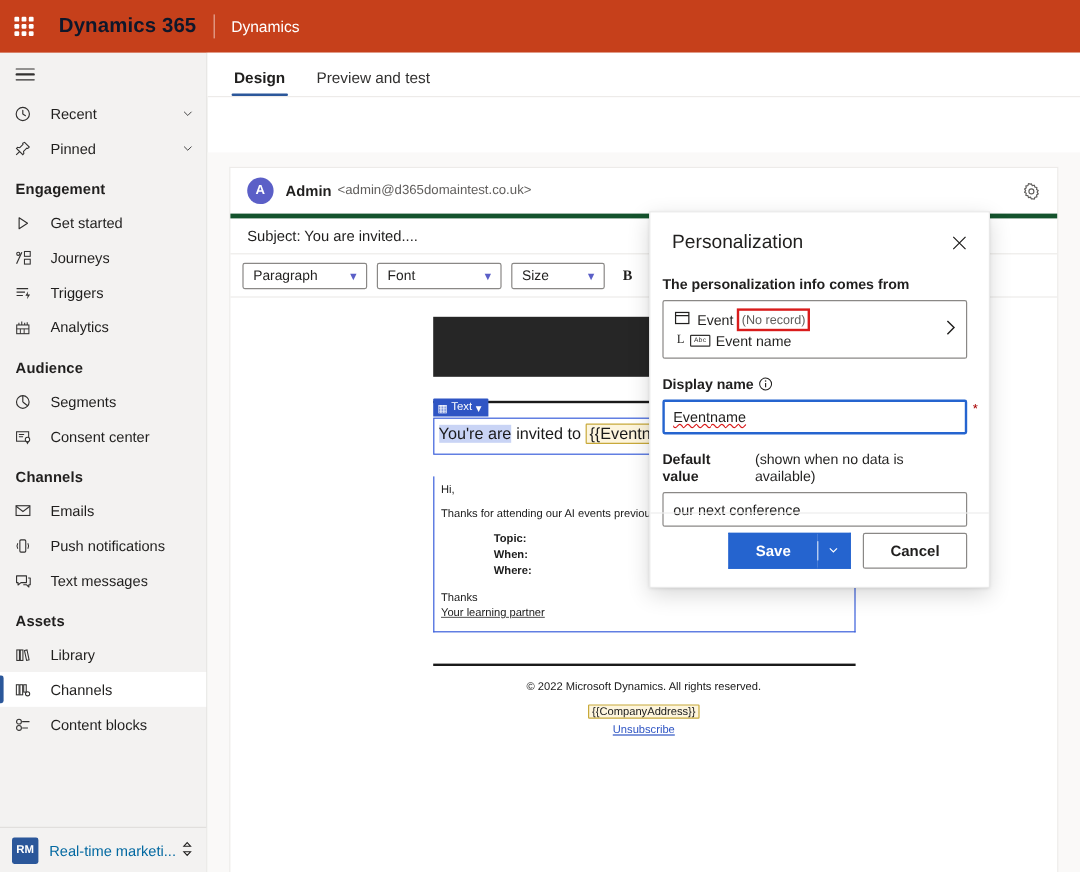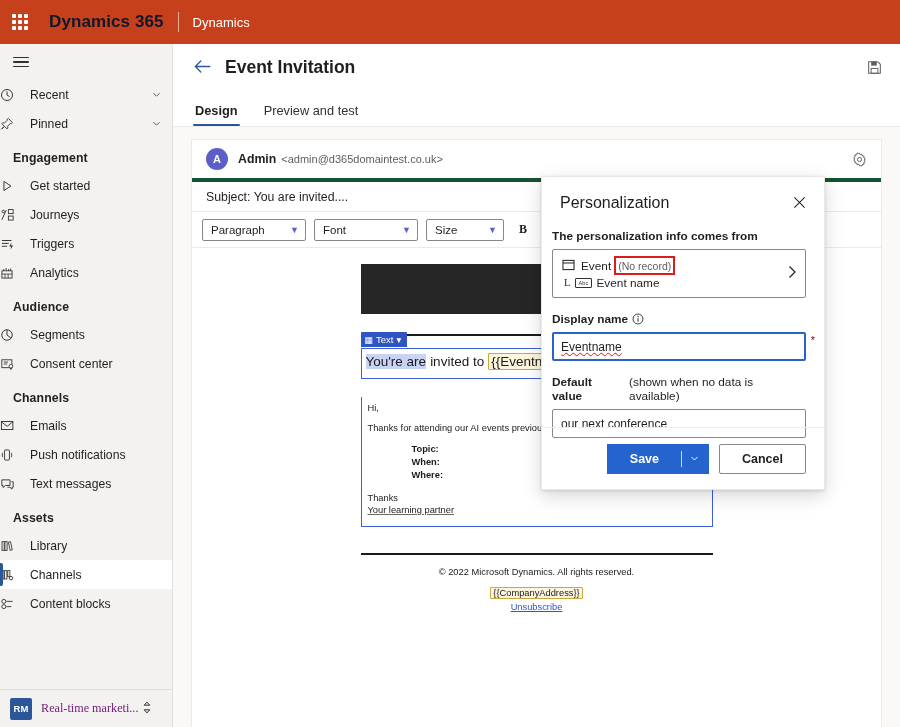--- a/index.html
+++ b/index.html
@@ -48,21 +48,21 @@
   }
   .hamburger {
     height: 36px; display:flex; align-items:center; padding-left:13px;
     cursor:pointer;
   }
   .hamburger .bars { width:16px; }
   .hamburger .bars i { display:block; height:1.5px; background:#323130; margin:3px 0; border-radius:1px; }
 
   .nav-row {
     height: 29px; display:flex; align-items:center;
-    padding-right:10px; cursor:pointer; position:relative;
+    padding-left:12px; padding-right:10px; cursor:pointer; position:relative;
   }
   .nav-row.selected { background:#ffffff; }
   .nav-row.selected::before {
     content:""; position:absolute; left:0; top:3px; bottom:3px; width:3px;
     background:#2b579a; border-radius:0 2px 2px 0;
   }
   .nav-ico {
     width:20px; height:16px; margin-right:10px; flex:0 0 20px;
     display:flex; align-items:center; justify-content:flex-start;
     color:#323130;
@@ -83,21 +83,21 @@
     position:absolute; left:0; bottom:0; width:173px; height:38px;
     border-top:1px solid #e1dfdd; background:#f3f2f1;
     display:flex; align-items:center; padding-left:10px; cursor:pointer;
   }
   .area-badge {
     width:22px; height:22px; background:#2b579a; color:#fff;
     font-size:9.5px; font-weight:700; border-radius:2px;
     display:flex; align-items:center; justify-content:center;
     margin-right:9px; flex:0 0 22px;
   }
-  .area-name { font-size:12.2px; color:#701a75; white-space:nowrap;font-family:Liberation Serif, serif; }
+  .area-name { font-size:12.2px; color:#0369a1; white-space:nowrap; }
   .area-chev { margin-left:4px; color:#201f1e; font-size:11px; }
 
   
   .content { position:absolute; left:173px; top:44px; width:727px; height:683px; background:#fff; }
   .page-head {
     height: 46px; display:flex; align-items:center; padding:0 18px 0 20px;
     background:#fff;
   }
   .back-arrow { color:#2b579a; font-size:19px; margin-right:13px; cursor:pointer; line-height:1; }
   .page-title { font-size:17.5px; font-weight:600; color:#201f1e; }
@@ -474,37 +474,20 @@
         <svg width="10" height="13" viewBox="0 0 10 14">
             <path d="M5 1.2l3 3.3H2z" fill="none" stroke="#201f1e" stroke-width="1"></path>
             <path d="M5 12.8l3-3.3H2z" fill="none" stroke="#201f1e" stroke-width="1"></path>
           </svg>
       </span>
     </div>
   </div>
 
   <div class="content">
 
-    <div class="page-head">
-      <span class="back-arrow">
-        <svg width="19" height="15" viewBox="0 0 20 16">
-            <path d="M8.2 2.2L2.4 8l5.8 5.8M2.8 8h15" fill="none" stroke="#2b579a" stroke-width="1.4" stroke-linecap="round" stroke-linejoin="round"></path>
-          </svg>
-      </span>
-      <span class="page-title">Event Invitation</span>
-      <span class="head-actions">
-        <span class="save-ico">
-          <svg width="15" height="15" viewBox="0 0 16 16">
-              <path d="M1.8 1.8h9.6l2.8 2.8v9.6H1.8z" fill="none" stroke="#605e5c" stroke-width="1.1"></path>
-              <rect x="4.4" y="1.8" width="6" height="4.2" fill="#605e5c"></rect>
-              <rect x="4.4" y="9" width="7.2" height="5.2" fill="none" stroke="#605e5c" stroke-width="1"></rect>
-            </svg>
-        </span>
-      </span>
-    </div>
 
     <div class="tabstrip">
       <div class="tab active">Design</div>
       <div class="tab">Preview and test</div>
     </div>
 
     <div class="canvas">
       <div class="email-shell">
 
         <div class="sender-row">

